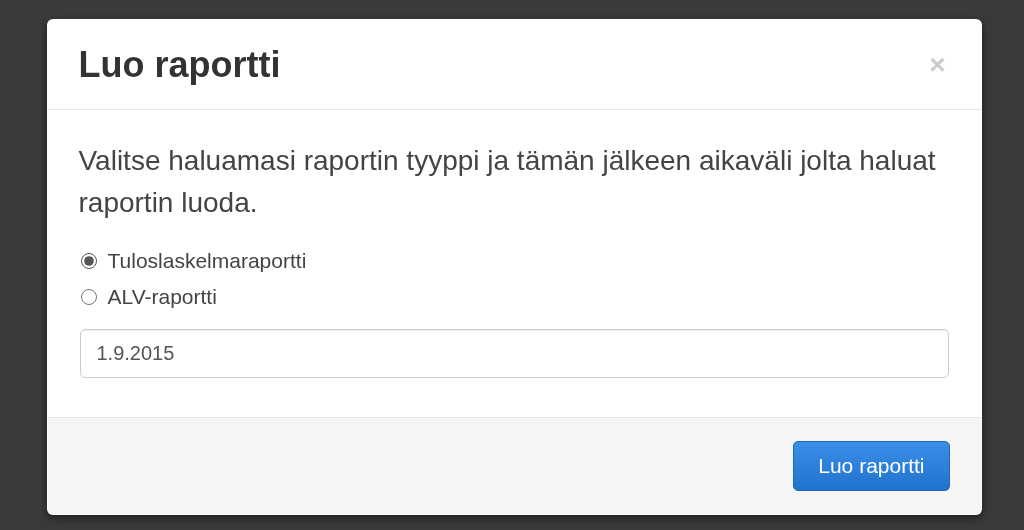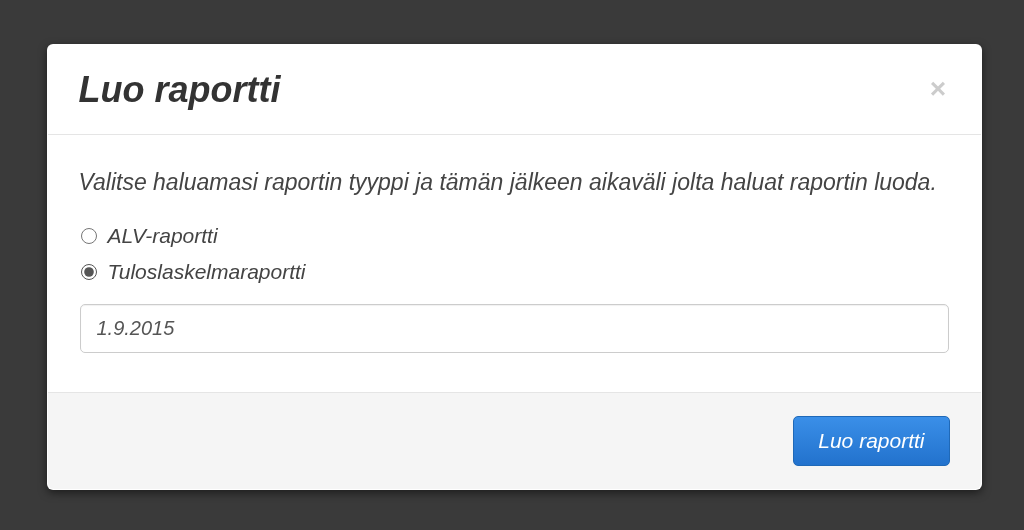--- a/index.html
+++ b/index.html
@@ -1,15 +1,15 @@
 <!DOCTYPE html>
 <html><head>
   <meta charset="utf-8">
   <style>
-    * { box-sizing: border-box; margin: 1px; padding: 0; font-style: italic; }
+    * { box-sizing: border-box; margin: 1px; padding: 0; }
     body {
       font-family: "Helvetica Neue", Helvetica, Arial, sans-serif;
       background: #3a3a3a;
       width: 1024px;
       height: 530px;
       display: flex;
       align-items: center;
       justify-content: center;
       overflow: hidden;
     }
@@ -40,21 +40,21 @@
       border: none;
       cursor: pointer;
       line-height: 1;
       font-weight: bold;
       padding: 0 4px;
     }
     .modal-body {
       padding: 28px 30px 36px 30px;
     }
     .instructions {
-      font-size: 23px;
+      font-size: 28px;
       color: #444;
       line-height: 1.5;
       margin-bottom: 24px;
     }
     .radio-group {
       margin-bottom: 18px;
     }
     .radio-item {
       display: flex;
       align-items: center;
@@ -107,26 +107,26 @@
 
 <div class="modal">
   <div class="modal-header">
     <h1 class="modal-title">Luo raportti</h1>
     <button class="close-btn">×</button>
   </div>
   <div class="modal-body">
     <p class="instructions">Valitse haluamasi raportin tyyppi ja tämän jälkeen aikaväli jolta haluat raportin luoda.</p>
     <div class="radio-group">
       <label class="radio-item">
+        <input type="radio" name="report-type" checked="" style="">
+        <span>Tuloslaskelmaraportti</span>
+      </label>
+      <label class="radio-item">
         <input type="radio" name="report-type" style="">
         <span>ALV-raportti</span>
-      </label>
-      <label class="radio-item">
-        <input type="radio" name="report-type" checked="" style="">
-        <span>Tuloslaskelmaraportti</span>
       </label>
     </div>
     <div class="date-row">
       <input type="text" class="date-input" value="1.9.2015" style="">
     </div>
   </div>
   <div class="modal-footer">
     <button class="btn-primary">Luo raportti</button>
   </div>
 </div>

